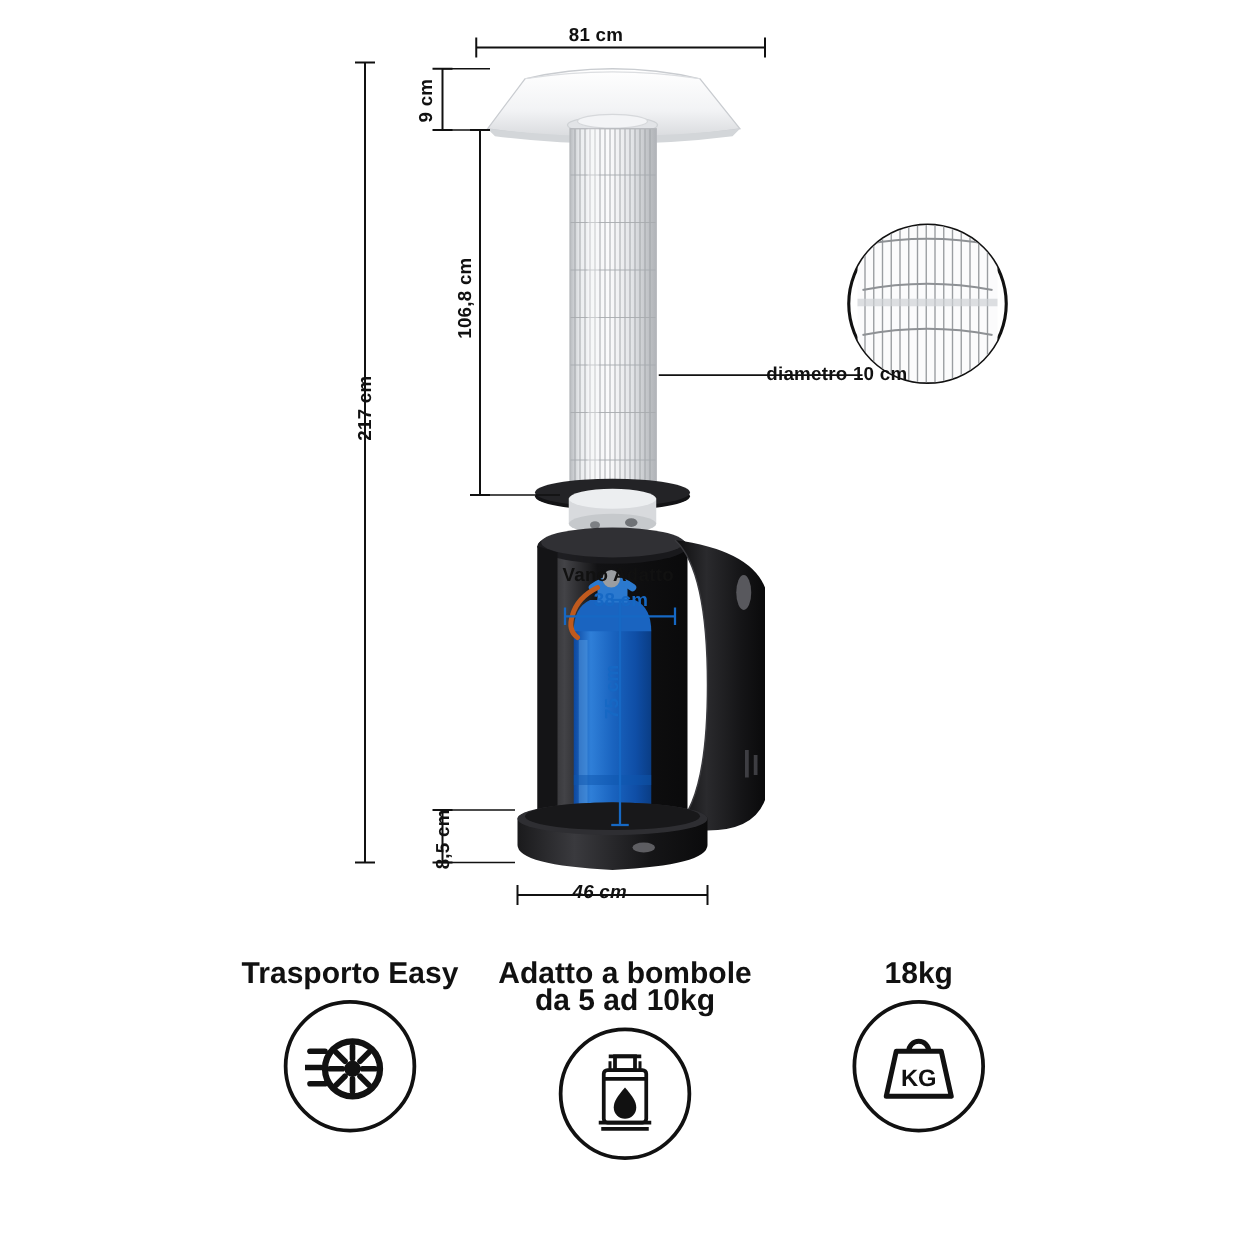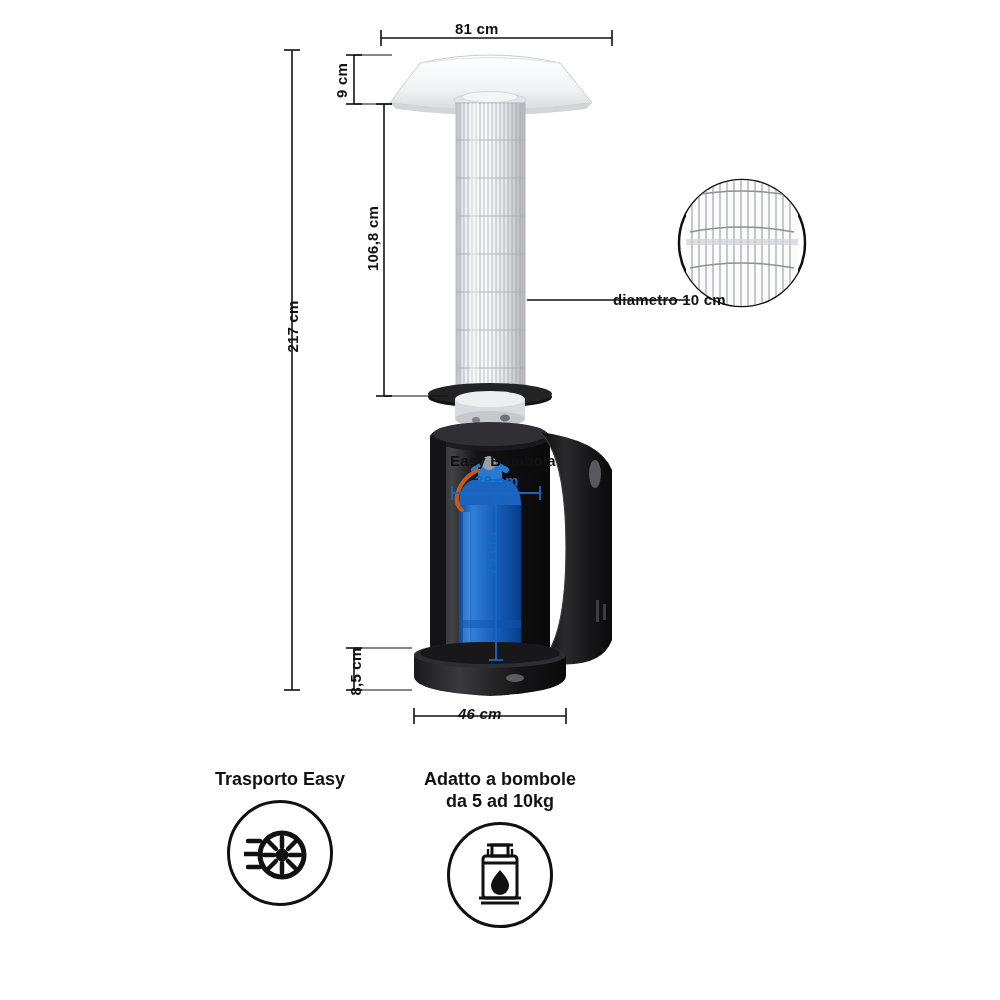--- a/index.html
+++ b/index.html
@@ -44,21 +44,21 @@
     width: 1000px;
     height: 180px;
   }
   .feature {
     position: absolute;
     text-align: center;
     width: 260px;
   }
   .feature .cap {
     font-weight: bold;
-    font-size: 18px;
+    font-size: 24px;
     line-height: 22px;
     color: #111;
     white-space: pre-line;
   }
   .feature .ic {
     margin-top: 10px;
     display: flex;
     justify-content: center;
   }
   .circle-icon {
@@ -295,21 +295,21 @@
   <div class="abs dim-label vert" style="left:317px; top:230px; width:110px; text-align:center;">106,8 cm</div>
 
   <div class="abs dim-label vert" style="left:237px; top:318px; width:110px; text-align:center;">217 cm</div>
 
   <div class="abs dim-label vert" style="left:310px; top:663px; width:90px; text-align:center;">8,5 cm</div>
 
   <div class="abs dim-label" style="left:458px; top:705px;font-style:italic;">46 cm</div>
 
   <div class="abs dim-label" style="left:566px; top:291px;margin-left:47px;">diametro 10 cm</div>
 
-  <div class="abs dim-label" style="left:450px; top:452px;">Easy Bombola</div>
+  <div class="abs dim-label" style="left:450px; top:452px;">Vano Adatto</div>
 
   <div class="abs dim-label blue" style="left:459px; top:472px;margin-left:16px;">38 cm</div>
 
   <div class="abs dim-label blue vert" style="left:445px; top:545px; width:90px; text-align:center;">75 cm</div>
 
   <div class="features">
 
     <div class="feature" style="left:150px; top:8px;">
       <div class="cap">Trasporto Easy</div>
       <div class="ic">
@@ -354,15 +354,27 @@
             <g stroke="#111" stroke-width="2.4" fill="none">
               <line x1="19" y1="9" x2="19" y2="16"></line>
               <line x1="43" y1="9" x2="43" y2="16"></line>
             </g>
             <path d="M31 30 C37 37 40 41 40 46 a9 9 0 0 1 -18 0 c0 -5 3 -9 9 -16 Z" fill="#111"></path>
           </svg>
         </div>
       </div>
     </div>
 
+    <div class="feature" style="left:605px; top:8px;">
+      <div class="cap">18kg</div>
+      <div class="ic">
+        <div class="circle-icon">
+          <svg width="72" height="68" viewBox="0 0 72 68">
+            <path d="M18 22 L54 22 L62 58 L10 58 Z" fill="none" stroke="#111" stroke-width="4" stroke-linejoin="round"></path>
+            <path d="M28 22 a8 8 0 0 1 16 0" fill="none" stroke="#111" stroke-width="4"></path>
+            <text x="36" y="50" font-family="Liberation Sans, sans-serif" font-size="19" font-weight="bold" text-anchor="middle" fill="#111">KG</text>
+          </svg>
+        </div>
+      </div>
+    </div>
   </div>
 
 </div>
 
 </body></html>

